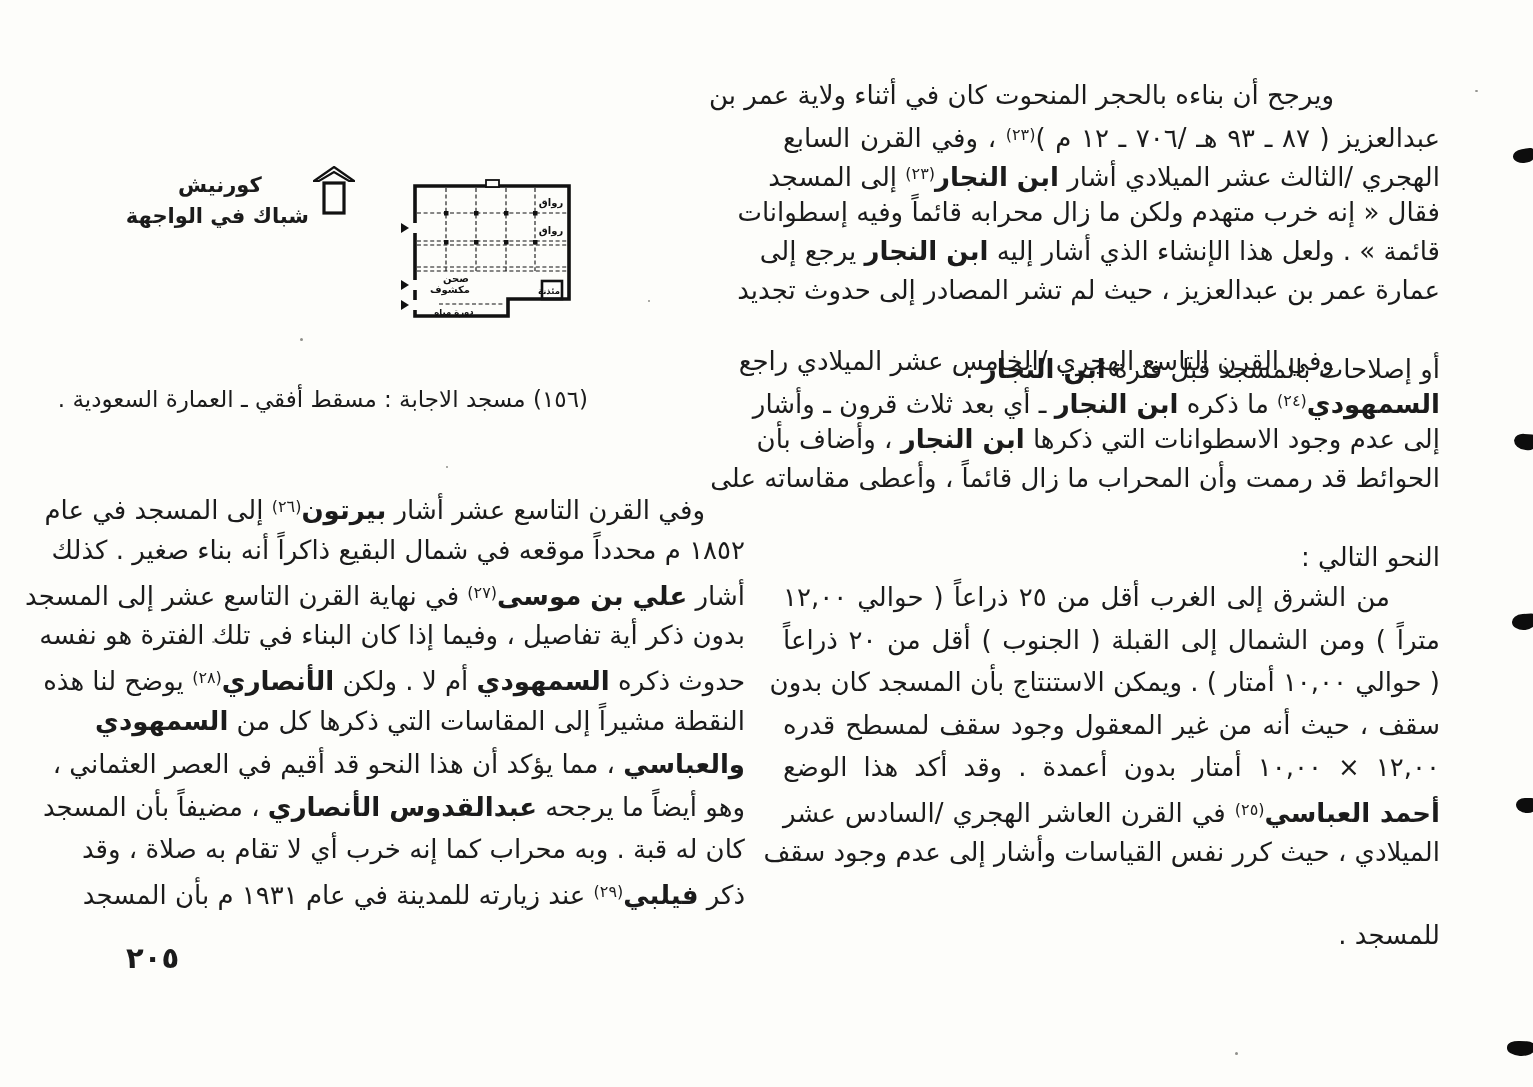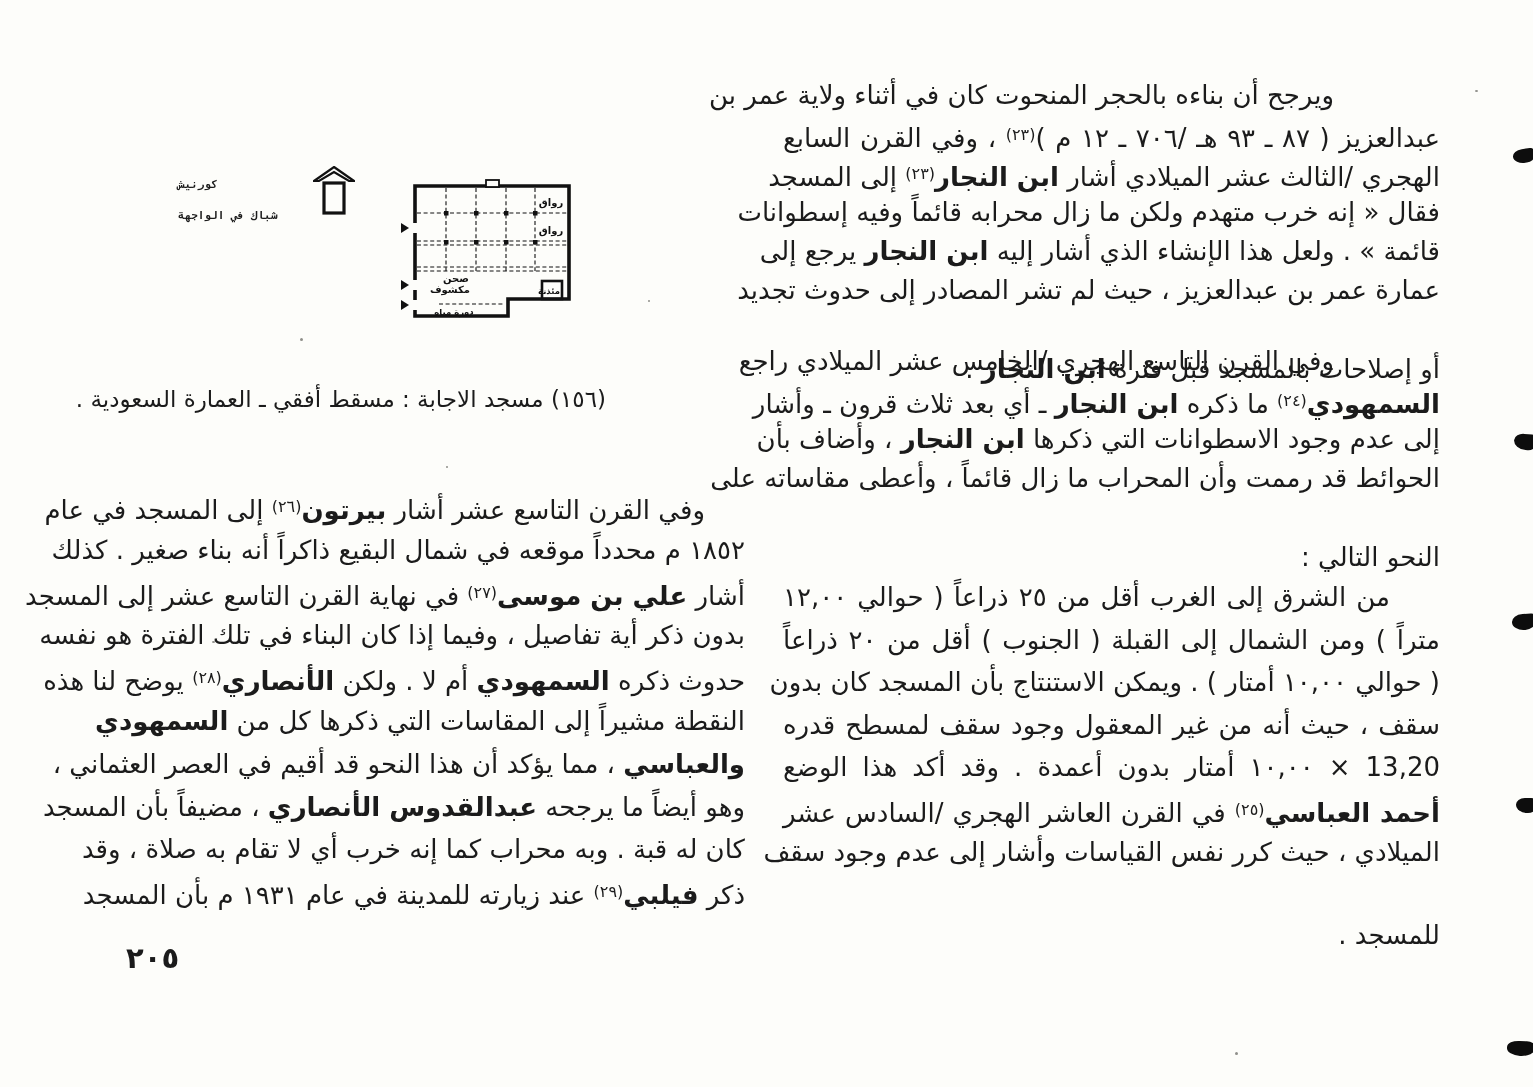--- a/index.html
+++ b/index.html
@@ -31,27 +31,27 @@
   #p-l1 .line{height:42.8px;line-height:42.8px;}
   #p-r1 .first,#p-r2 .first{padding-right:106px;}
   #p-r3 .first{padding-right:50px;}
   #p-l1 .first{padding-right:40px;}
   .line.last{text-align-last:right;margin-top:40px;}
   .line b{font-weight:700;}
   .sup{font-size:16px;vertical-align:7px;letter-spacing:0;}
   
   #legend{
     position:absolute;left:178px;top:170px;width:131px;
-    direction:rtl;text-align:left;font-size:11px;font-weight:700;font-family:Liberation Mono, monospace;
+    direction:rtl;text-align:left;font-size:21px;font-weight:700;
   }
   #legend .lg-line{line-height:31px;white-space:nowrap;text-align:left;}
   #legend-icon{position:absolute;left:313px;top:166px;}
   #plan{position:absolute;left:398px;top:177px;}
   #caption{
-    position:absolute;left:112px;top:386px;width:494px;
+    position:absolute;left:94px;top:386px;width:494px;
     direction:rtl;text-align:right;font-size:23px;white-space:nowrap;
   }
   
   #page-num{
     position:absolute;left:114px;top:941px;
     font-size:29px;font-weight:700;letter-spacing:5px;direction:rtl;margin-left:12px;
   }
   
   .scan-mark{position:absolute;background:#0d0d0d;}
   #mark1{left:1513px;top:149px;width:21px;height:14px;border-radius:60% 20% 50% 70%;transform:rotate(-8deg);}
@@ -143,21 +143,21 @@
         <div class="line"><b>السمهودي</b><span class="sup">(٢٤)</span><span> ما ذكره </span><b>ابن النجار</b><span> ـ أي بعد ثلاث قرون ـ وأشار</span></div>
         <div class="line"><span>إلى عدم وجود الاسطوانات التي ذكرها </span><b>ابن النجار</b><span> ، وأضاف بأن</span></div>
         <div class="line"><span>الحوائط قد رممت وأن المحراب ما زال قائماً ، وأعطى مقاساته على</span></div>
         <div class="line last"><span>النحو التالي :</span></div>
       </div>
     <div class="para" id="p-r3">
         <div class="line first"><span>من الشرق إلى الغرب أقل من ٢٥ ذراعاً ( حوالي ١٢,٠٠</span></div>
         <div class="line"><span>متراً ) ومن الشمال إلى القبلة ( الجنوب ) أقل من ٢٠ ذراعاً</span></div>
         <div class="line"><span>( حوالي ١٠,٠٠ أمتار ) . ويمكن الاستنتاج بأن المسجد كان بدون</span></div>
         <div class="line"><span>سقف ، حيث أنه من غير المعقول وجود سقف لمسطح قدره</span></div>
-        <div class="line"><span>13,20 × ١٠,٠٠ أمتار بدون أعمدة . وقد أكد هذا الوضع</span></div>
+        <div class="line"><span>١٢,٠٠ × ١٠,٠٠ أمتار بدون أعمدة . وقد أكد هذا الوضع</span></div>
         <div class="line"><b>أحمد العباسي</b><span class="sup">(٢٥)</span><span> في القرن العاشر الهجري /السادس عشر</span></div>
         <div class="line"><span>الميلادي ، حيث كرر نفس القياسات وأشار إلى عدم وجود سقف</span></div>
         <div class="line last"><span>للمسجد .</span></div>
       </div>
   </div>
   <div id="col-left" class="col">
     <div class="para" id="p-l1">
         <div class="line first"><span>وفي القرن التاسع عشر أشار </span><b>بيرتون</b><span class="sup">(٢٦)</span><span> إلى المسجد في عام</span></div>
         <div class="line"><span>١٨٥٢ م محدداً موقعه في شمال البقيع ذاكراً أنه بناء صغير . كذلك</span></div>
         <div class="line"><span>أشار </span><b>علي بن موسى</b><span class="sup">(٢٧)</span><span> في نهاية القرن التاسع عشر إلى المسجد</span></div>

